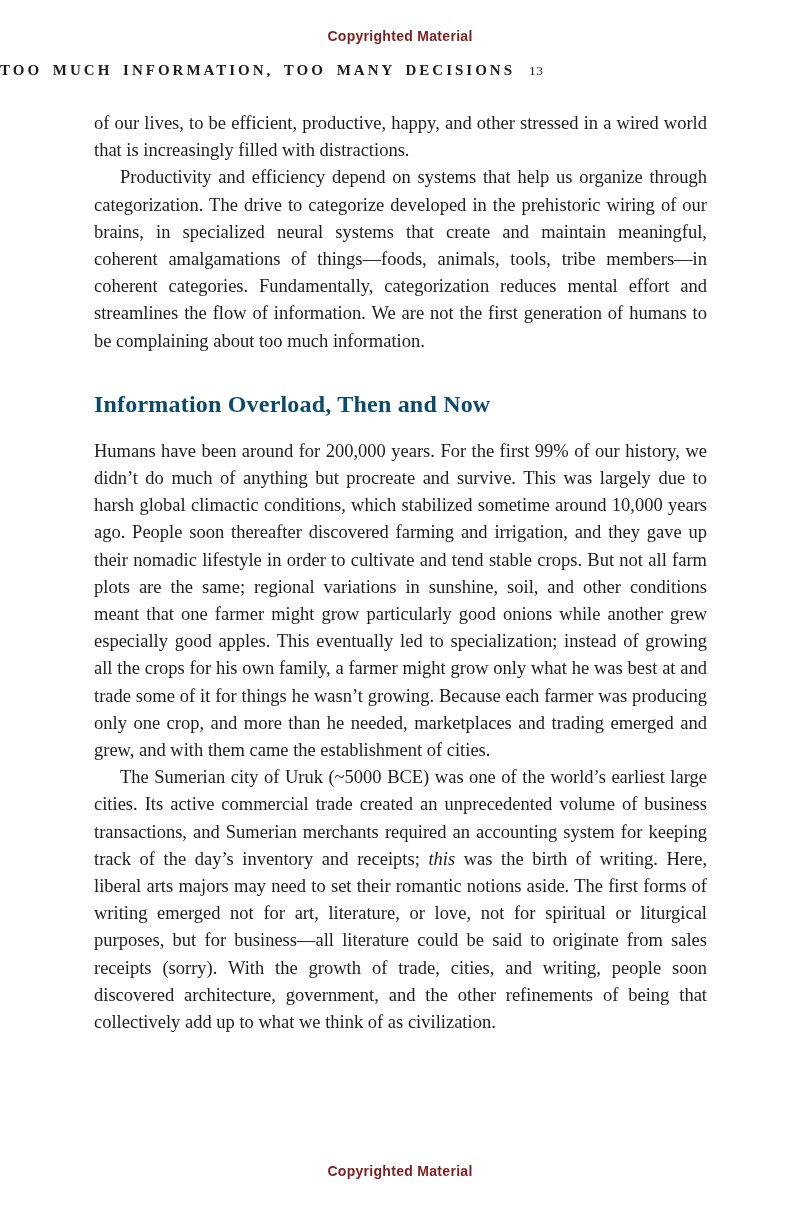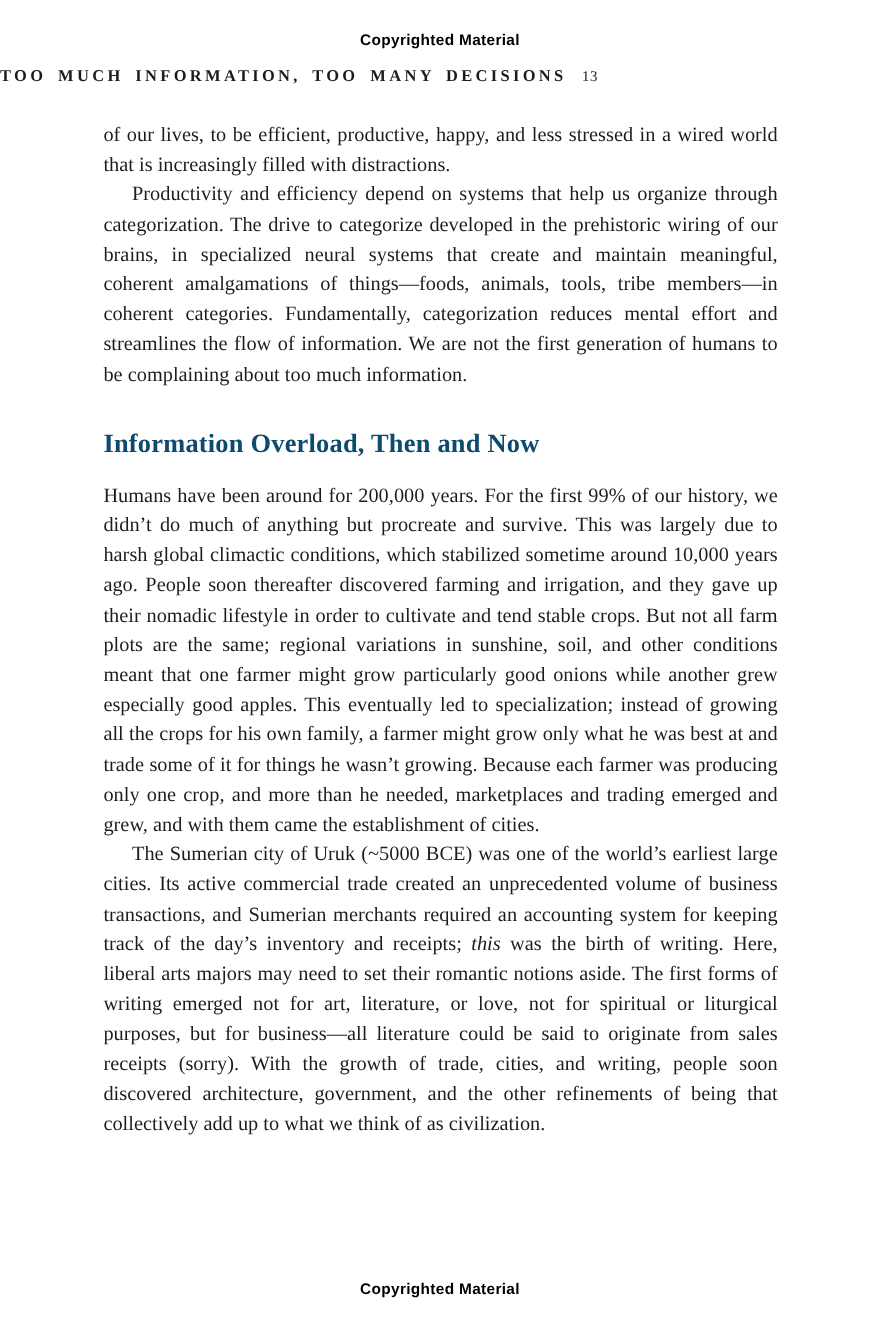--- a/index.html
+++ b/index.html
@@ -18,21 +18,21 @@
   }
   .copyright {
     position: absolute;
     left: 0;
     width: 100%;
     text-align: center;
     font-family: "Liberation Sans", sans-serif;
     font-weight: 700;
     font-size: 14px;
     letter-spacing: 0.3px;
-    color: #000000;
+    color: #7f1d1d;
   }
   .copyright.top { top: 28px; }
   .copyright.bottom { top: 1163px; }
   .running-head {
     position: absolute;
     top: 61px;
     left: 0;
     width: 100%;
     text-align: left;
     white-space: nowrap;
@@ -85,21 +85,21 @@
 <body>
 
 <div class="page">
 
   <div class="copyright top">Copyrighted Material</div>
 
   <div class="running-head"><span class="head-title">TOO MUCH INFORMATION, TOO MANY DECISIONS</span><span class="page-number">13</span></div>
 
   <div class="body-text">
 
-    <p>of our lives, to be efficient, productive, happy, and less stressed in a wired world that is increasingly filled with distractions.</p>
+    <p>of our lives, to be efficient, productive, happy, and other stressed in a wired world that is increasingly filled with distractions.</p>
 
     <p class="indent">Productivity and efficiency depend on systems that help us organize through categorization. The drive to categorize developed in the prehistoric wiring of our brains, in specialized neural systems that create and maintain meaningful, coherent amalgamations of things—foods, animals, tools, tribe members—in coherent categories. Fundamentally, categorization reduces mental effort and streamlines the flow of information. We are not the first generation of humans to be complaining about too much information.</p>
 
     <h2 class="section-heading">Information Overload, Then and Now</h2>
 
     <p>Humans have been around for 200,000 years. For the first 99% of our history, we didn’t do much of anything but procreate and survive. This was largely due to harsh global climactic conditions, which stabilized sometime around 10,000 years ago. People soon thereafter discovered farming and irrigation, and they gave up their nomadic lifestyle in order to cultivate and tend stable crops. But not all farm plots are the same; regional variations in sunshine, soil, and other conditions meant that one farmer might grow particularly good onions while another grew especially good apples. This eventually led to specialization; instead of growing all the crops for his own family, a farmer might grow only what he was best at and trade some of it for things he wasn’t growing. Because each farmer was producing only one crop, and more than he needed, marketplaces and trading emerged and grew, and with them came the establishment of cities.</p>
 
     <p class="indent"><span>The Sumerian city of Uruk (~5000 BCE) was one of the world’s earliest large cities. Its active commercial trade created an unprecedented volume of business transactions, and Sumerian merchants required an accounting system for keeping track of the day’s inventory and receipts; </span><em>this</em><span> was the birth of writing. Here, liberal arts majors may need to set their romantic notions aside. The first forms of writing emerged not for art, literature, or love, not for spiritual or liturgical purposes, but for business—all literature could be said to originate from sales receipts (sorry). With the growth of trade, cities, and writing, people soon discovered architecture, government, and the other refinements of being that collectively add up to what we think of as civilization.</span></p>
 
   </div>

